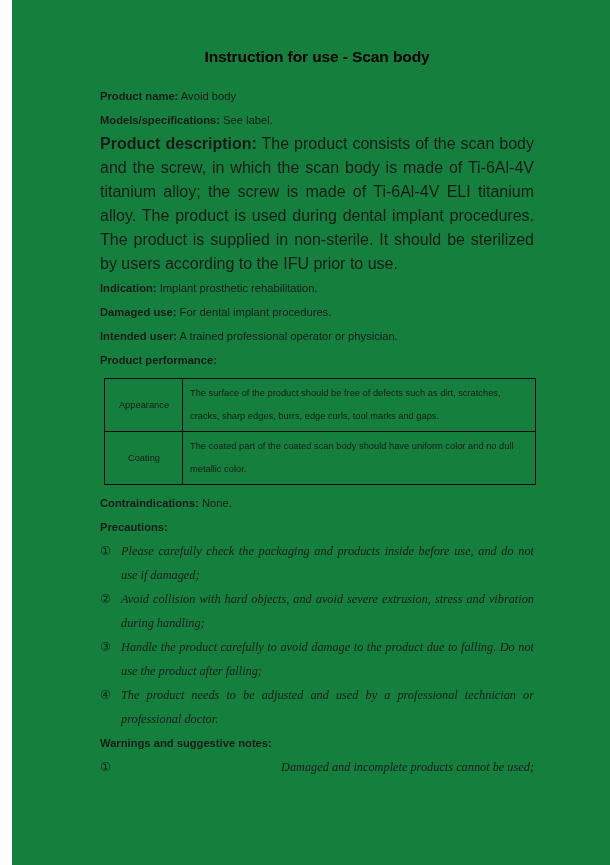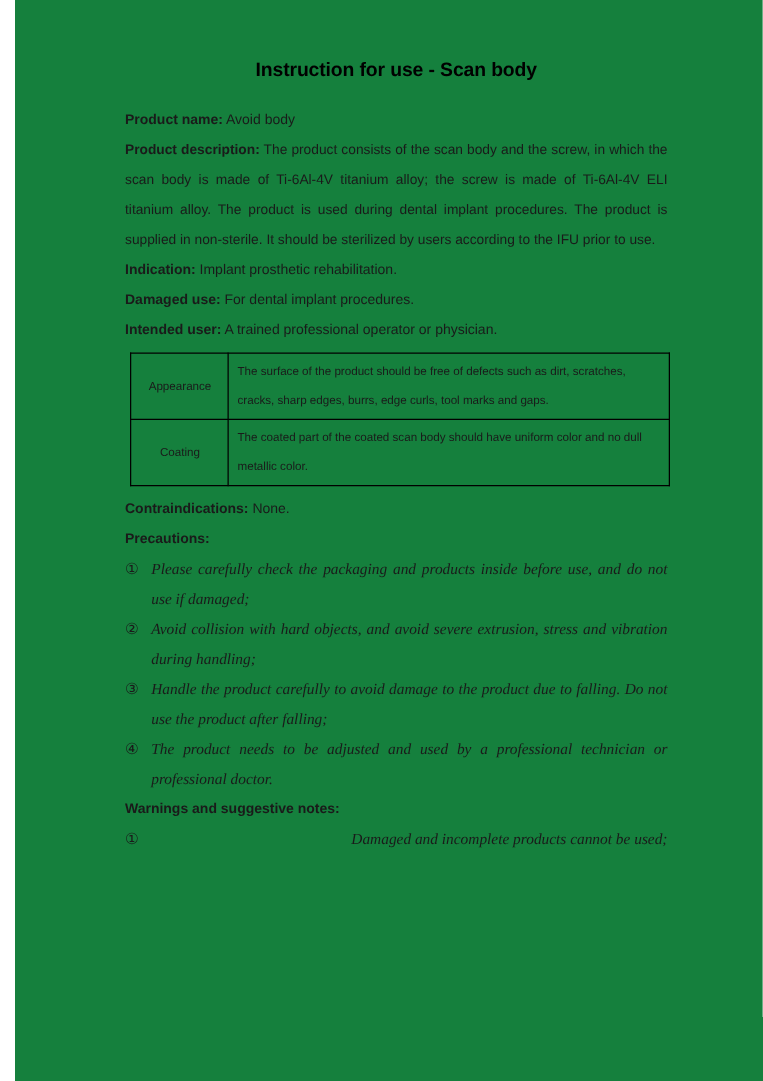--- a/index.html
+++ b/index.html
@@ -37,21 +37,21 @@
   .field-line {
     font-size: 11.2px;
     line-height: 24px;
     margin: 0;
     white-space: nowrap;
   }
   .field-line .lbl {
     font-weight: bold;
   }
   .para {
-    font-size: 11px;
+    font-size: 16px;
     line-height: 24px;
     margin: 0;
     text-align: justify;
     text-justify: inter-word;
   }
   .para .lbl {
     font-weight: bold;
   }
   .section-head {
     font-size: 11.2px;
@@ -116,38 +116,42 @@
 <body>
 
 <div class="page">
 
   <h1 class="doc-title">Instruction for use - Scan body</h1>
 
   <p class="field-line">
     <span class="lbl">Product name:</span><span> Avoid body</span>
   </p>
 
+  <p class="field-line">
+    <span class="lbl">Models/specifications:</span><span> See label.</span>
+  </p>
 
   <p class="para">
     <span class="lbl">Product description:</span><span> The product consists of the scan body and the screw, in which the scan body is made of Ti-6Al-4V titanium alloy; the screw is made of Ti-6Al-4V ELI titanium alloy. The product is used during dental implant procedures. The product is supplied in non-sterile. It should be sterilized by users according to the IFU prior to use.</span>
   </p>
 
   <p class="field-line">
     <span class="lbl">Indication:</span><span> Implant prosthetic rehabilitation.</span>
   </p>
 
   <p class="field-line">
     <span class="lbl">Damaged use:</span><span> For dental implant procedures.</span>
   </p>
 
   <p class="field-line">
     <span class="lbl">Intended user:</span><span> A trained professional operator or physician.</span>
   </p>
 
 
+  <p class="section-head">Product performance:</p>
 
   <table class="perf-table">
     <tbody>
       <tr>
         <td class="cat">Appearance</td>
         <td class="desc">The surface of the product should be free of defects such as dirt, scratches, cracks, sharp edges, burrs, edge curls, tool marks and gaps.</td>
       </tr>
       <tr>
         <td class="cat">Coating</td>
         <td class="desc">The coated part of the coated scan body should have uniform color and no dull metallic color.</td>

